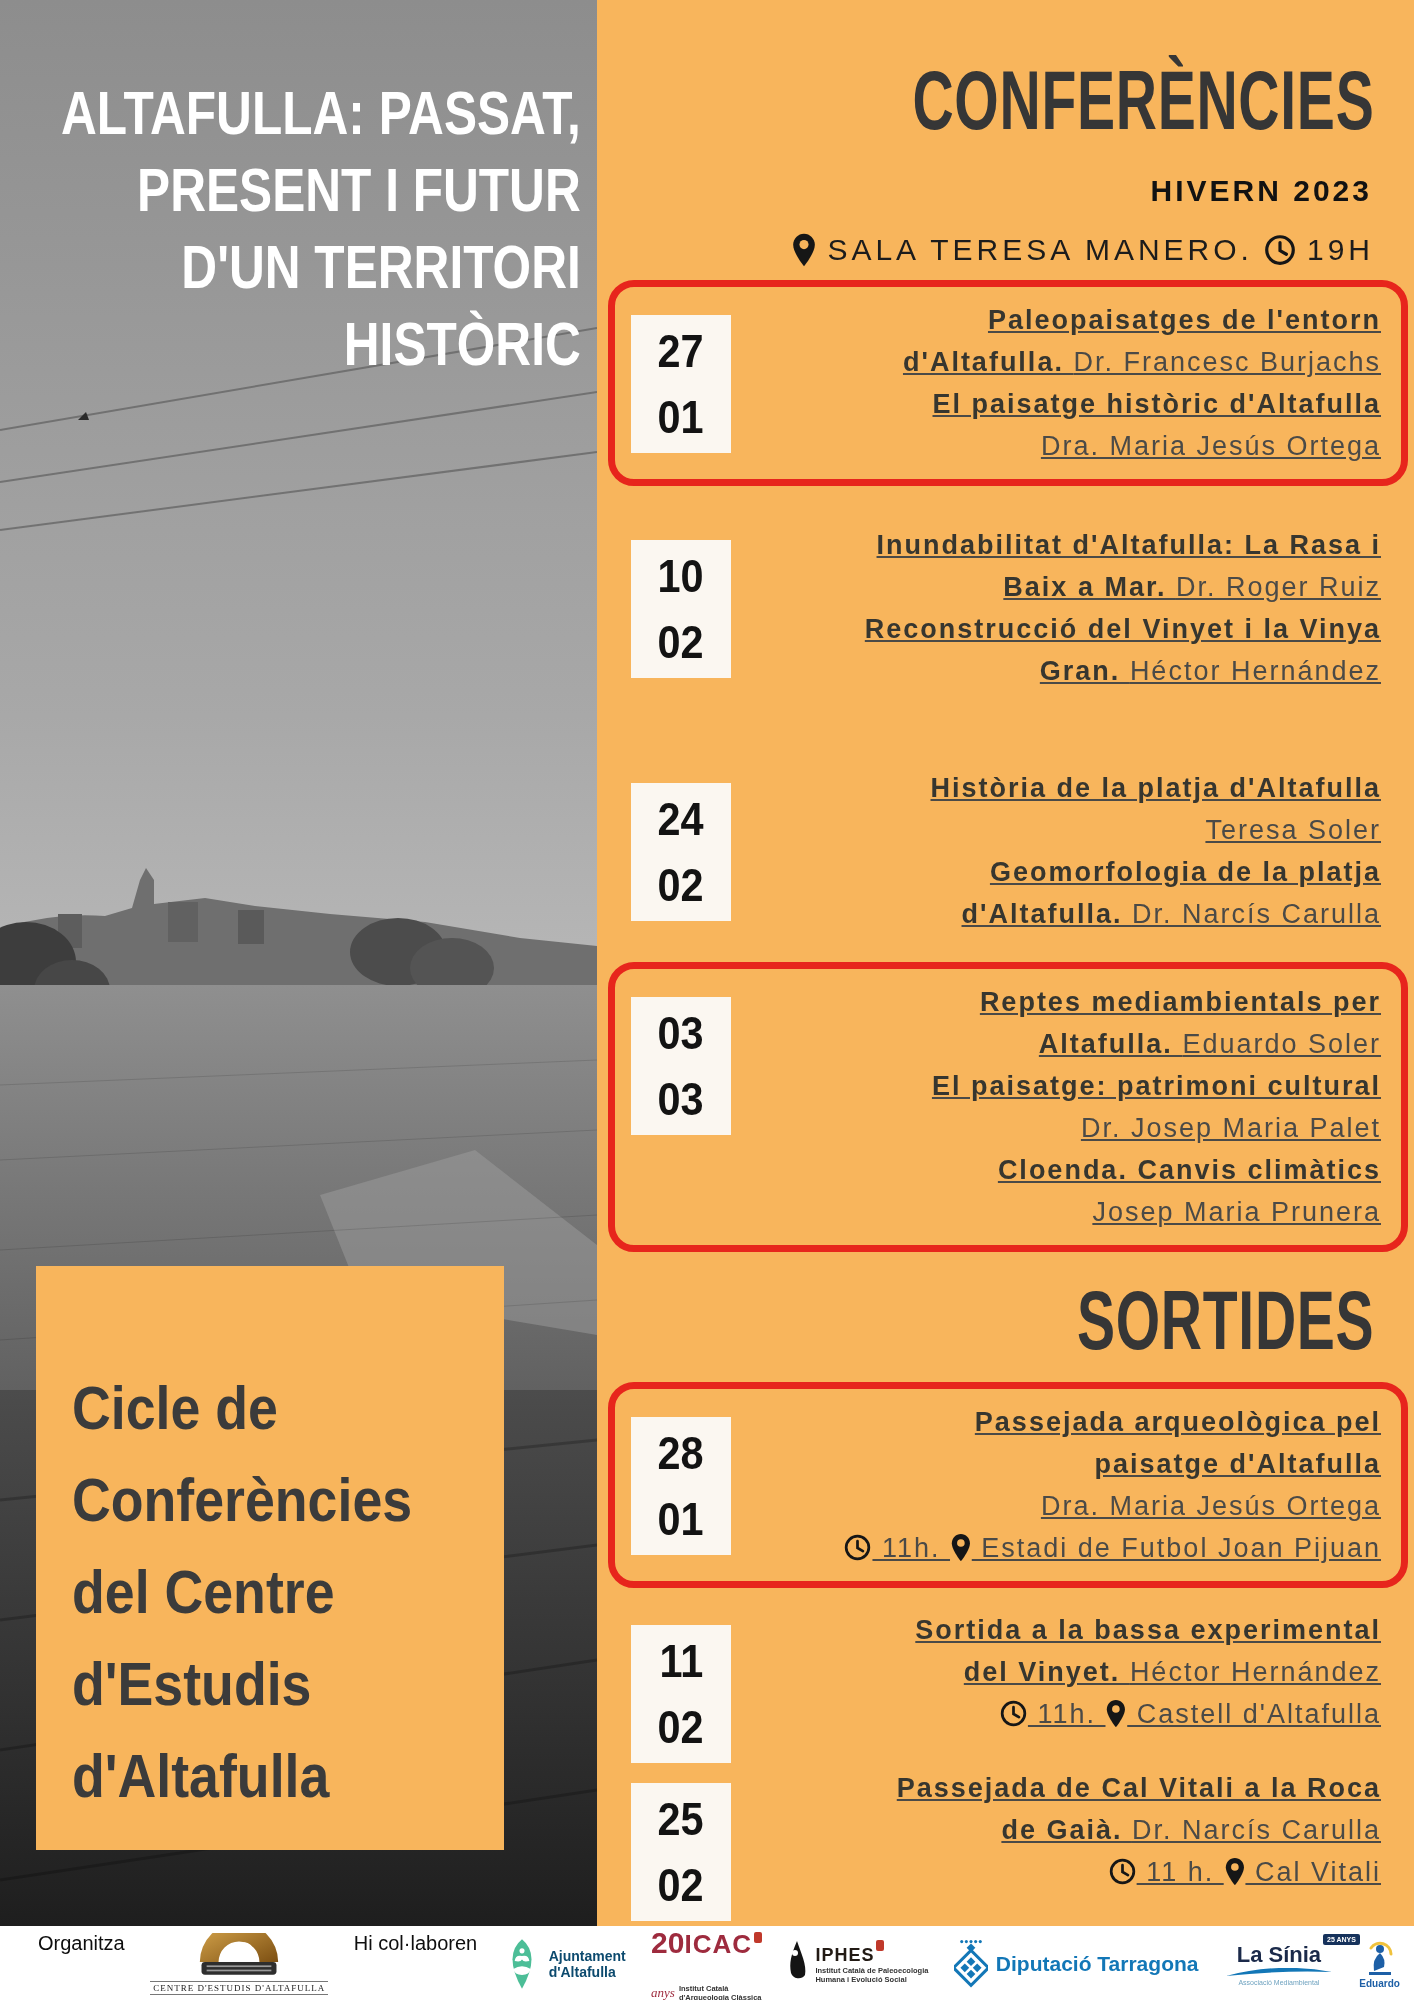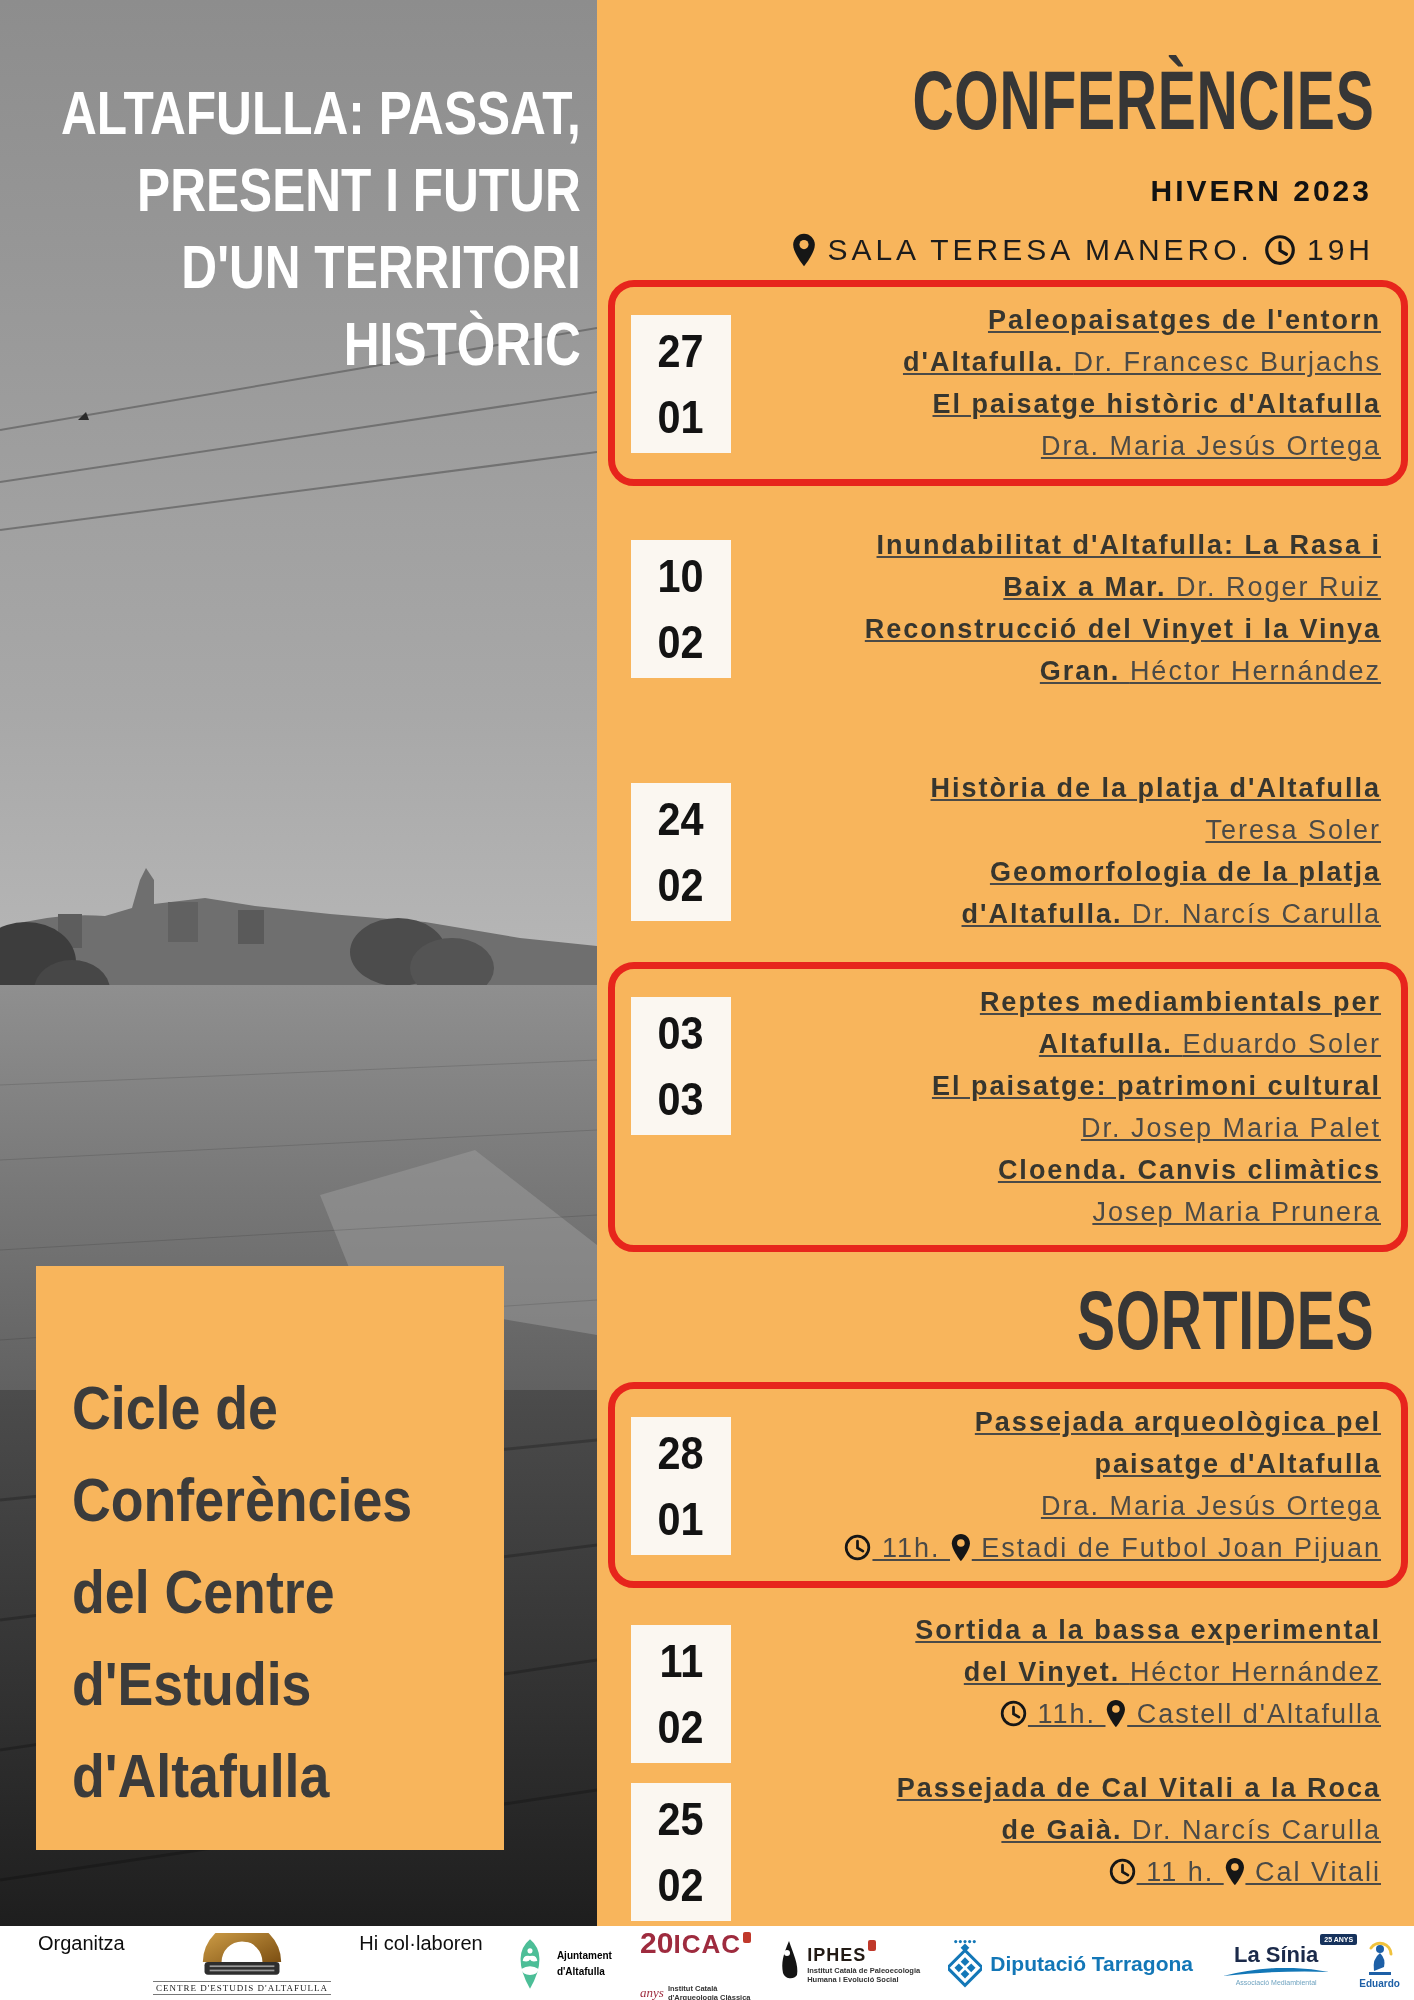--- a/index.html
+++ b/index.html
@@ -46,21 +46,21 @@
   .inline-icon{height:29px;width:auto;vertical-align:-5px;}
 
   
   .footer{position:absolute;left:12px;top:1926px;width:1414px;height:76px;background:#ffffff;
     display:flex;align-items:center;justify-content:space-between;padding:0 26px;box-sizing:border-box;}
   .footer-label{align-self:flex-start;margin-top:6px;font-size:20px;color:#0e0e0e;}
   .logo{display:flex;align-items:center;gap:8px;}
   .logo-col{display:flex;flex-direction:column;align-items:center;}
   .cea-caption{font-family:"Liberation Serif",serif;font-size:9px;letter-spacing:1px;color:#222;
     border-top:1px solid #777;border-bottom:1px solid #777;padding:1px 3px;margin-top:2px;white-space:nowrap;}
-  .aj-text{color:#000000;font-size:10px;font-weight:bold;line-height:16px;}
+  .aj-text{color:#0c4a6e;font-size:14px;font-weight:bold;line-height:16px;}
   .icac-wrap{display:flex;flex-direction:column;align-items:flex-start;gap:24px;}
   .icac-row{display:flex;align-items:baseline;color:#9E2B3E;}
   .icac-num{font-size:30px;font-weight:bold;}
   .icac-acr{font-size:26px;font-weight:bold;letter-spacing:1px;}
   .sup-mark{display:inline-block;width:8px;height:11px;background:#c0392b;border-radius:2px;margin-left:2px;transform:translateY(-10px);}
   .icac-sub{display:flex;align-items:center;gap:4px;}
   .icac-anys{font-family:"Liberation Serif",serif;font-style:italic;color:#9E2B3E;font-size:13px;}
   .logo-caption{font-size:7.5px;font-weight:bold;color:#333;line-height:9px;white-space:nowrap;}
   .iphes-text{font-size:18px;font-weight:bold;color:#221a14;letter-spacing:1px;}
   .dipu-text{font-size:21px;font-weight:bold;color:#1377B7;white-space:nowrap;}

